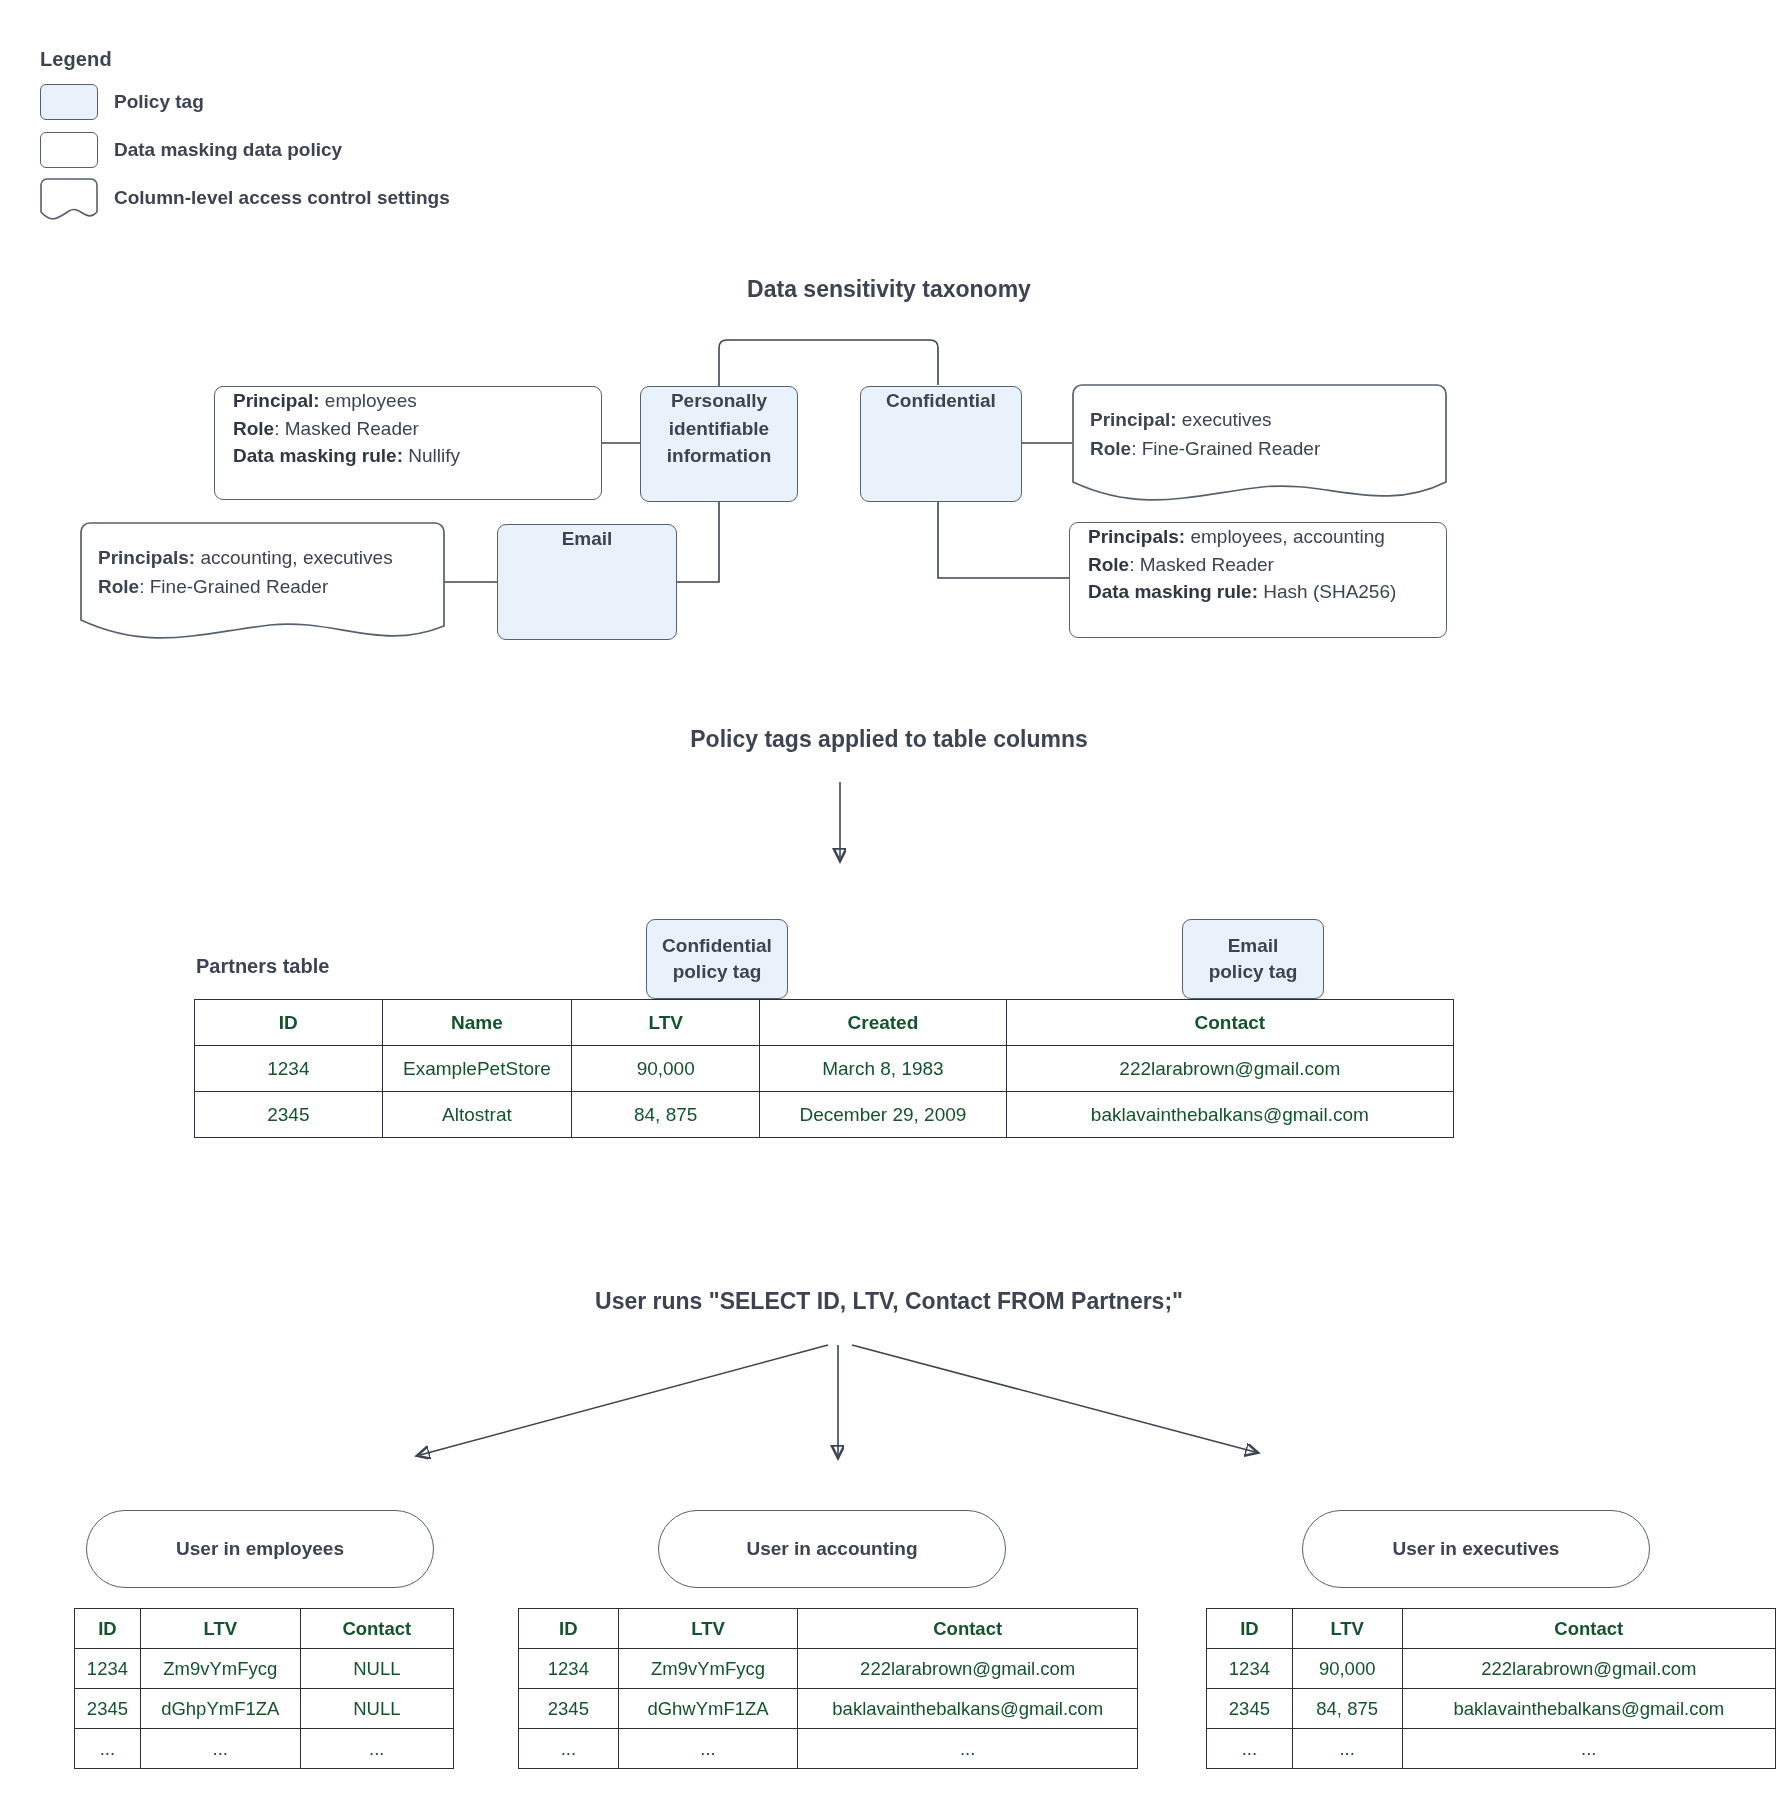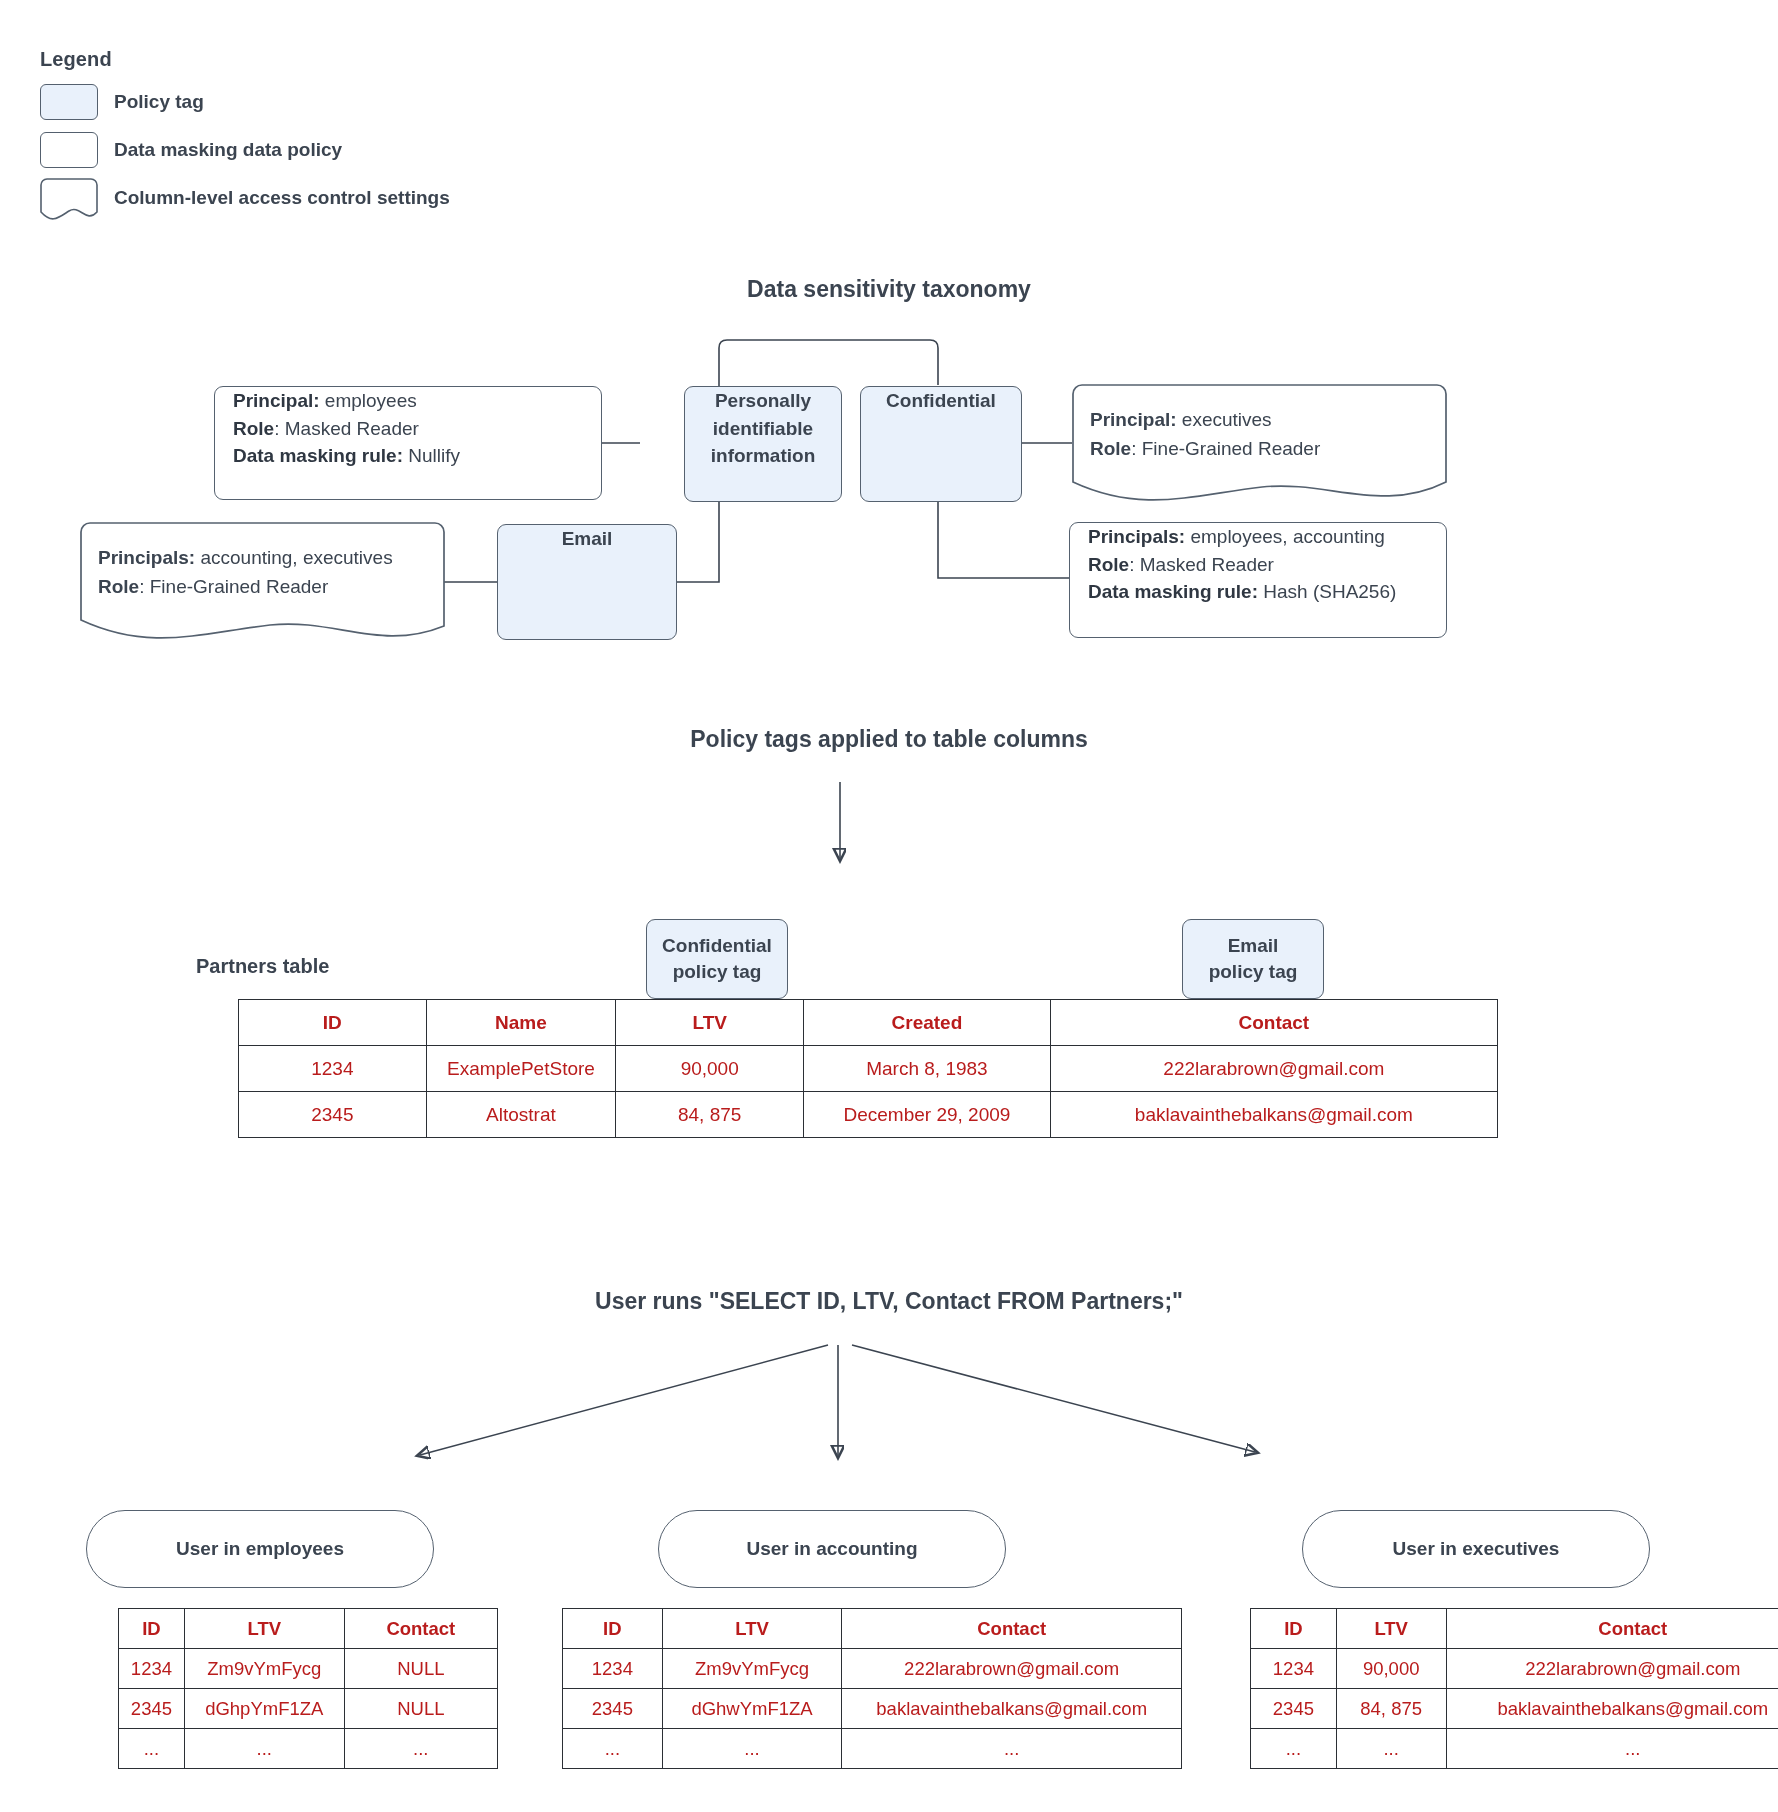--- a/index.html
+++ b/index.html
@@ -70,22 +70,21 @@
   
   svg.conn { position: absolute; overflow: visible; pointer-events: none; }
   svg.conn path, svg.conn line { fill: none; stroke: #3b4450; stroke-width: 1.6px; }
 
   
   table.grid {
     position: absolute;
     border-collapse: collapse;
     background: #fff;
     font-size: 19px;
-    color: #b91c1c;
-    margin-left: 44px;
+    color: #14532d;
   }
   table.grid th, table.grid td {
     border: 1.3px solid #2b2f35;
     text-align: center;
     font-weight: normal;
     padding: 0 6px;
   }
   table.grid th { font-weight: bold; }
   table.partners th, table.partners td { height: 46px; }
   table.result th, table.result td { height: 40px; font-size: 18.5px; }
@@ -151,21 +150,21 @@
 </svg>
 
 <div class="node info" style="left:214px; top:386px; width:388px; height:114px;">
   <div>
     <div><b>Principal:</b><span> employees</span></div>
     <div><b>Role</b><span>: Masked Reader</span></div>
     <div><b>Data masking rule:</b><span> Nullify</span></div>
   </div>
 </div>
 
-<div class="node tag" style="left:640px; top:386px; width:158px; height:116px; padding:0 0;margin-left:44px;">
+<div class="node tag" style="left:640px; top:386px; width:158px; height:116px; padding:0 0;">
   <span>Personally identifiable information</span>
 </div>
 
 <div class="node tag" style="left:860px; top:386px; width:162px; height:116px;">
   <span>Confidential</span>
 </div>
 
 <div class="node tag" style="left:497px; top:524px; width:180px; height:116px;">
   <span>Email</span>
 </div>

